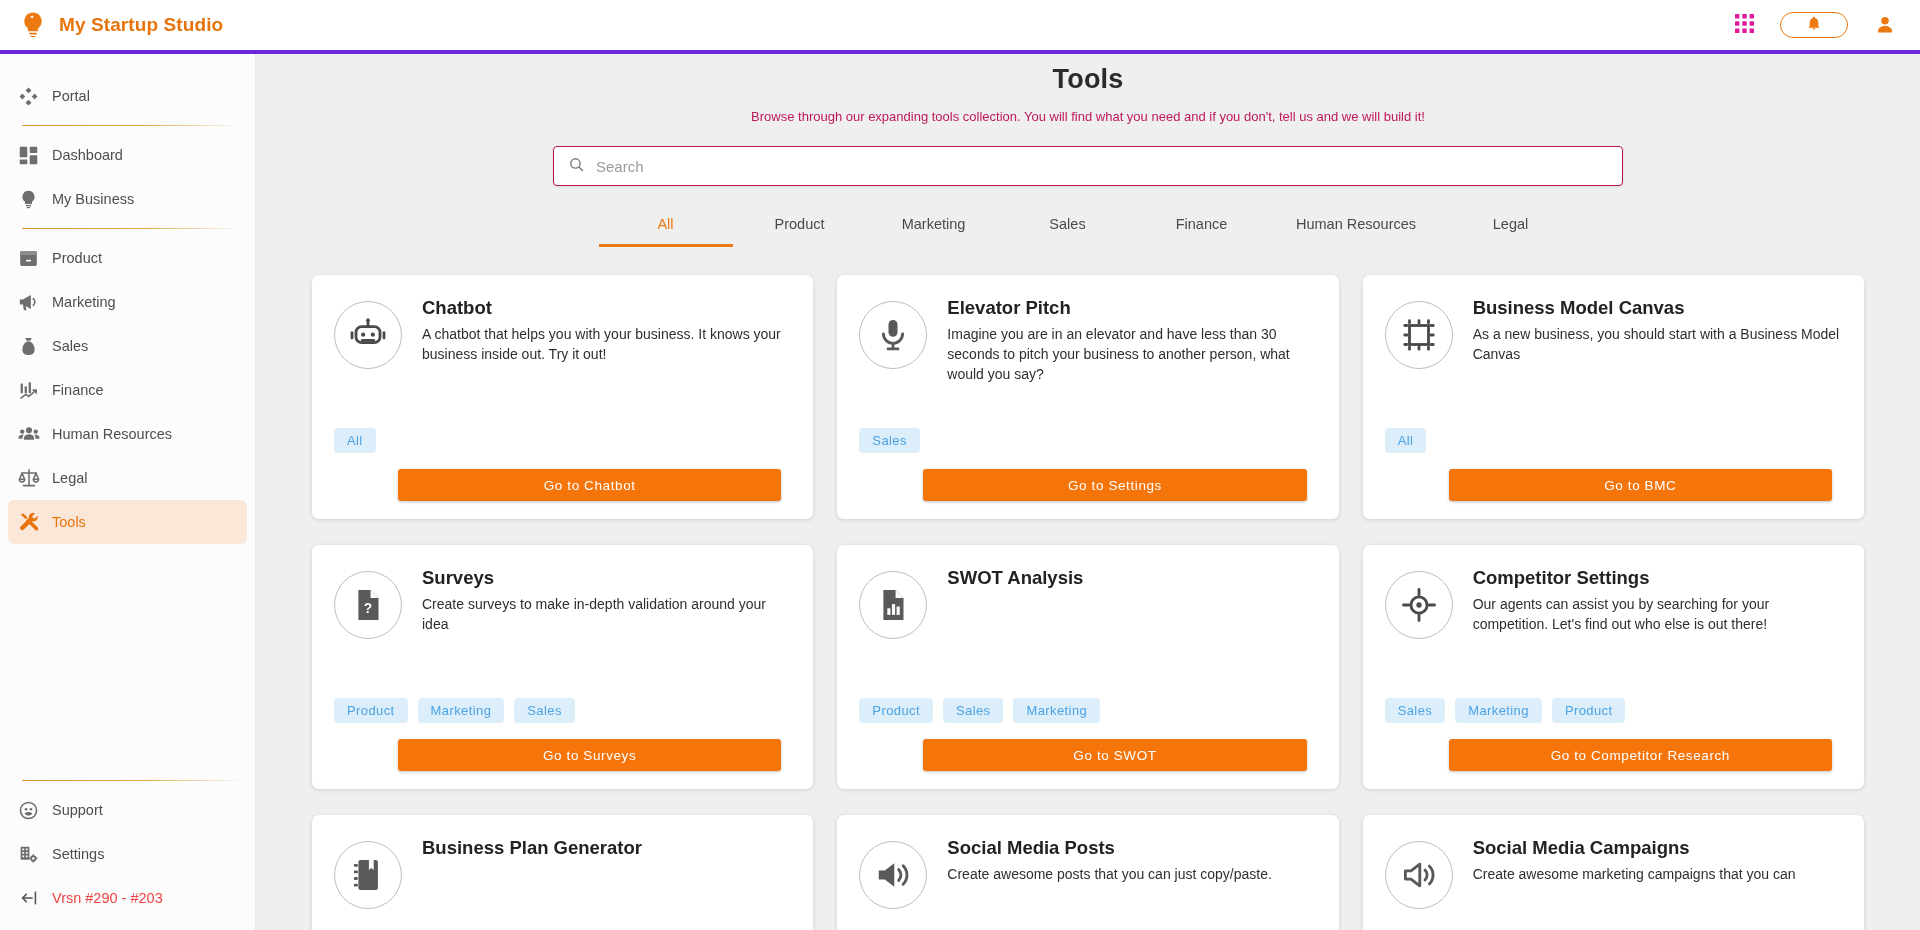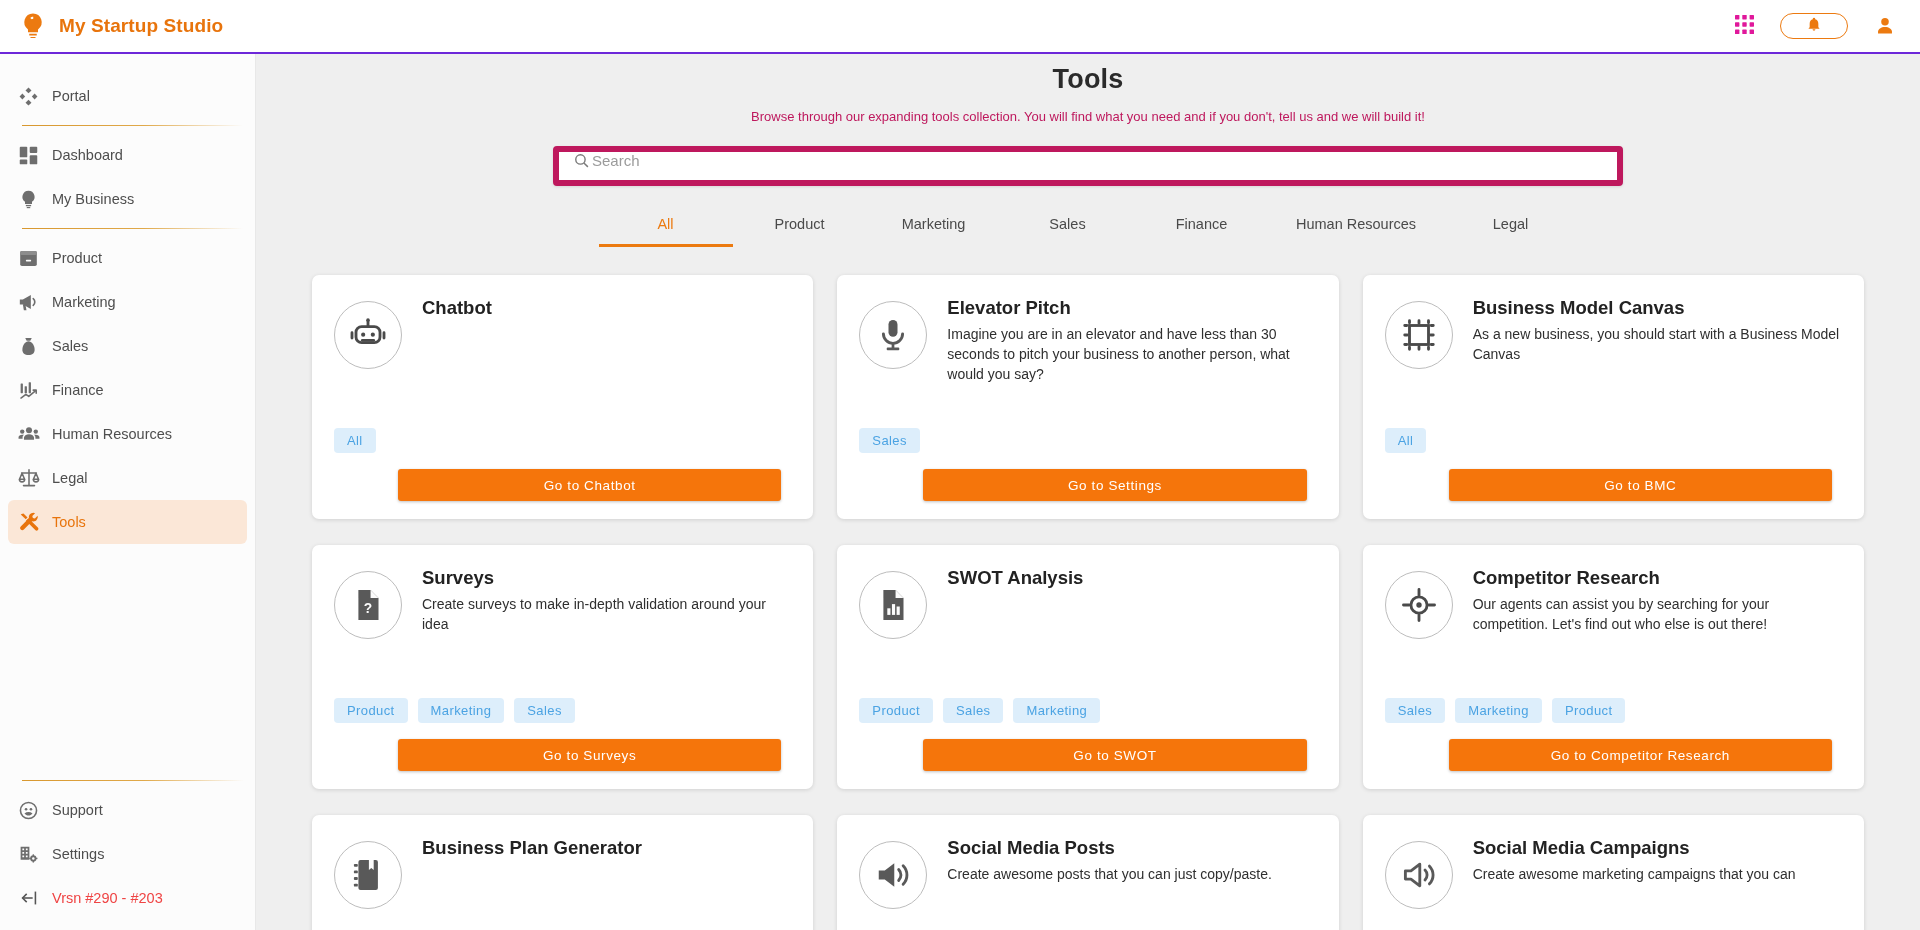--- a/index.html
+++ b/index.html
@@ -8,21 +8,21 @@
     overflow: hidden;
     font-family: "Liberation Sans", sans-serif;
     background: #efefef;
   }
 
   
   .topbar {
     position: absolute; top: 0; left: 0;
     width: 1920px; height: 54px;
     background: #ffffff;
-    border-bottom: 2px solid #6d28d9;
+    border-bottom: 4px solid #6d28d9;
     display: flex; align-items: center;
     z-index: 20;
   }
   .brand { display: flex; align-items: center; gap: 11px; padding-left: 18px; }
   .brand-logo { width: 30px; height: 30px; display: block; }
   .brand-name {
     font-size: 19px; font-weight: bold; color: #e8740c; letter-spacing: .1px;
   }
   .topbar-right {
     margin-left: auto; display: flex; align-items: center; gap: 26px;
@@ -73,23 +73,23 @@
     color: #2b2b2b; padding-top: 10px; letter-spacing: .2px;
   }
   .page-sub {
     text-align: center; font-size: 13px; color: #be185d;
     margin-top: 14px;
   }
 
   .search-wrap { display: flex; justify-content: center; margin-top: 22px; }
   .search-box {
     width: 1070px; height: 40px; background: #fff;
-    border: 6px solid #be185d; border-radius: 4px;
+    border: 1px solid #be185d; border-radius: 4px;
     box-shadow: 0 1px 3px rgba(0,0,0,.10);
-    display: flex; align-items: flex-start; padding: 0 14px; gap: 2px;
+    display: flex; align-items: center; padding: 0 14px; gap: 11px;
   }
   .search-box input {
     flex: 1; border: none; outline: none; font-size: 15px;
     color: #333; font-family: "Liberation Sans", sans-serif; background: transparent;
   }
   .search-box input::placeholder { color: #9b9b9b; }
 
   .tabs {
     display: flex; justify-content: center; align-items: flex-end;
     margin-top: 30px; gap: 0;
@@ -384,20 +384,21 @@
               <path d="M12 4.2v2.6"></path>
               <rect x="4.8" y="7" width="14.4" height="9.6" rx="3.4"></rect>
               <circle cx="9.1" cy="11.8" r="1.25" fill="#4a4a4a" stroke="none"></circle>
               <circle cx="14.9" cy="11.8" r="1.25" fill="#4a4a4a" stroke="none"></circle>
               <path d="M8.6 15.2h6.8"></path>
               <path d="M2.4 10.6v3.2M21.6 10.6v3.2"></path>
             </svg>
           </div>
           <div class="card-body">
             <div class="card-title">Chatbot</div>
+            <div class="card-desc">A chatbot that helps you with your business. It knows your business inside out. Try it out!</div>
           </div>
         </div>
         <div class="tags">
           <span class="tag">All</span>
         </div>
         <button class="card-btn">Go to Chatbot</button>
       </div>
       <div class="card">
         <div class="card-head">
           <div class="card-circle">
@@ -484,21 +485,21 @@
       <div class="card">
         <div class="card-head">
           <div class="card-circle">
             <svg width="38" height="38" viewBox="0 0 24 24" fill="none" stroke="#4a4a4a" stroke-width="1.8" stroke-linecap="round">
               <circle cx="12" cy="12" r="5.1"></circle>
               <circle cx="12" cy="12" r="1.7" fill="#4a4a4a" stroke="none"></circle>
               <path d="M12 2.2v3.6M12 18.2v3.6M2.2 12h3.6M18.2 12h3.6"></path>
             </svg>
           </div>
           <div class="card-body">
-            <div class="card-title">Competitor Research</div>
+            <div class="card-title">Competitor Settings</div>
             <div class="card-desc">Our agents can assist you by searching for your competition. Let's find out who else is out there!</div>
           </div>
         </div>
         <div class="tags">
           <span class="tag">Sales</span>
           <span class="tag">Marketing</span>
           <span class="tag">Product</span>
         </div>
         <button class="card-btn">Go to Competitor Research</button>
       </div>

